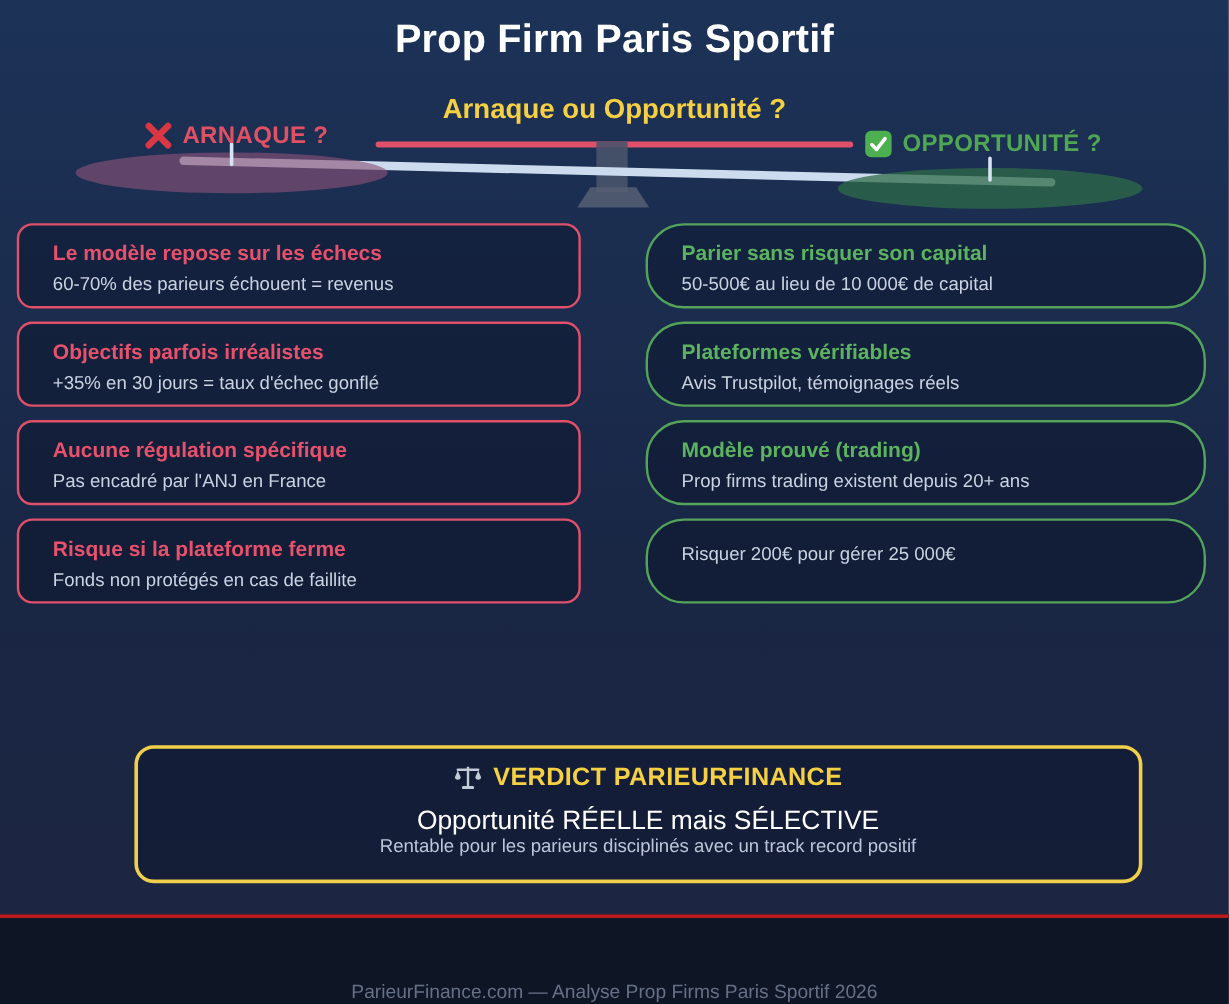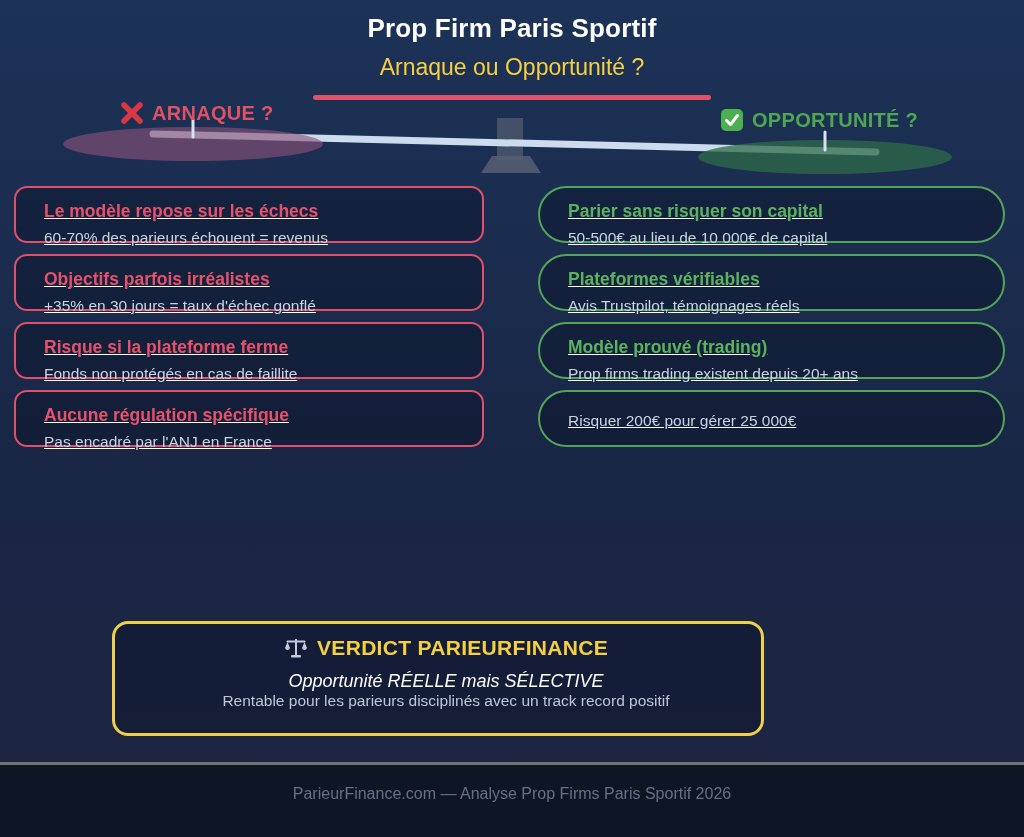--- a/index.html
+++ b/index.html
@@ -5,55 +5,55 @@
   * { margin:0; padding:0; box-sizing:border-box; }
   html,body { width:1024px; height:837px; }
   body {
     font-family: "Liberation Sans", "DejaVu Sans", sans-serif;
     background: linear-gradient(180deg, #1c3257 0%, #1b2d4f 28%, #192644 58%, #1d2641 100%);
     position: relative;
     overflow: hidden;
     color: #fff;
   }
   .header { text-align:center; padding-top:13px; }
-  .title { font-size:26px; font-weight:800; color:#ffffff; letter-spacing:.2px; }
-  .subtitle { font-size:23px; font-weight:400; color:#f5d042; margin-top:10px; }
+  .title { font-size:33px; font-weight:800; color:#ffffff; letter-spacing:.2px; }
+  .subtitle { font-size:23px; font-weight:700; color:#f5d042; margin-top:26px; }
   .divider { width:398px; height:5px; background:#e0506a; border-radius:3px; margin:14px auto 0; }
 
   .scale-area { position:absolute; left:0; top:95px; width:1024px; height:95px; }
   .scale-svg { position:absolute; left:0; top:0; }
 
   .side-label { position:absolute; display:flex; align-items:center; gap:8px;
     font-size:20px; font-weight:800; letter-spacing:.3px; }
   .side-label.left { left:120px; top:6px; color:#e25064; }
   .side-label.right { left:720px; top:13px; color:#4fa653; }
 
   .col { position:absolute; top:186px; display:flex; flex-direction:column; gap:11px; }
   .col-left { left:14px; width:470px; }
   .col-right { left:538px; width:467px; }
-  .card { height:57px; border-radius:13px; border:2px solid; padding:13px 10px 16px 28px;
-    background:rgba(9,16,34,0.38);text-decoration:underline; }
+  .card { height:71px; border-radius:13px; border:2px solid; padding:13px 10px 16px 28px;
+    background:rgba(9,16,34,0.38); }
   .card.con { border-color:#e0506a; }
   .card.pro { border-color:#53a35a;border-radius:32px; }
   .card-title { font-size:17.5px; font-weight:700; }
   .card.con .card-title { color:#e8516b; }
   .card.pro .card-title { color:#5cb35f; }
   .card-desc { font-size:15.5px; color:#c9d3e2; margin-top:7px; }
 
-  .verdict { position:absolute; left:112px; top:621px; width:652px; height:115px;
+  .verdict { position:absolute; left:112px; top:621px; width:840px; height:115px;
     border:3px solid #f0d04a; border-radius:16px; background:rgba(9,15,33,0.35);
     text-align:center; padding-top:12px;padding-left:16px; }
   .verdict-title { display:flex; align-items:center; justify-content:center; gap:9px;
     color:#f5d042; font-size:21px; font-weight:800; letter-spacing:.3px; }
-  .verdict-line1 { color:#ffffff; font-size:18px; font-weight:500; margin-top:11px;font-style:italic; }
+  .verdict-line1 { color:#ffffff; font-size:22px; font-weight:500; margin-top:11px; }
   .verdict-line2 { color:#bcc6d8; font-size:15.5px; }
 
   .footer { position:absolute; left:0; bottom:0; width:1024px; height:75px;
-    background:#0e1626; border-top:3px solid #737373;
-    display:flex; align-items:center; justify-content:center; padding-bottom:14px; }
+    background:#0e1626; border-top:3px solid #b91c1c;
+    display:flex; align-items:flex-end; justify-content:center; }
   .footer-text { color:#667085; font-size:16px; }
 </style>
 </head>
 <body>
 
 <div class="page">
 
   <div class="header">
     <div class="title">Prop Firm Paris Sportif</div>
     <div class="subtitle">Arnaque ou Opportunité ?</div>
@@ -91,26 +91,26 @@
   <div class="col col-left">
     <div class="card con">
       <div class="card-title">Le modèle repose sur les échecs</div>
       <div class="card-desc">60-70% des parieurs échouent = revenus</div>
     </div>
     <div class="card con">
       <div class="card-title">Objectifs parfois irréalistes</div>
       <div class="card-desc">+35% en 30 jours = taux d'échec gonflé</div>
     </div>
     <div class="card con">
+      <div class="card-title">Aucune régulation spécifique</div>
+      <div class="card-desc">Pas encadré par l'ANJ en France</div>
+    </div>
+    <div class="card con">
       <div class="card-title">Risque si la plateforme ferme</div>
       <div class="card-desc">Fonds non protégés en cas de faillite</div>
-    </div>
-    <div class="card con">
-      <div class="card-title">Aucune régulation spécifique</div>
-      <div class="card-desc">Pas encadré par l'ANJ en France</div>
     </div>
   </div>
 
   <div class="col col-right">
     <div class="card pro">
       <div class="card-title">Parier sans risquer son capital</div>
       <div class="card-desc">50-500€ au lieu de 10 000€ de capital</div>
     </div>
     <div class="card pro">
       <div class="card-title">Plateformes vérifiables</div>

